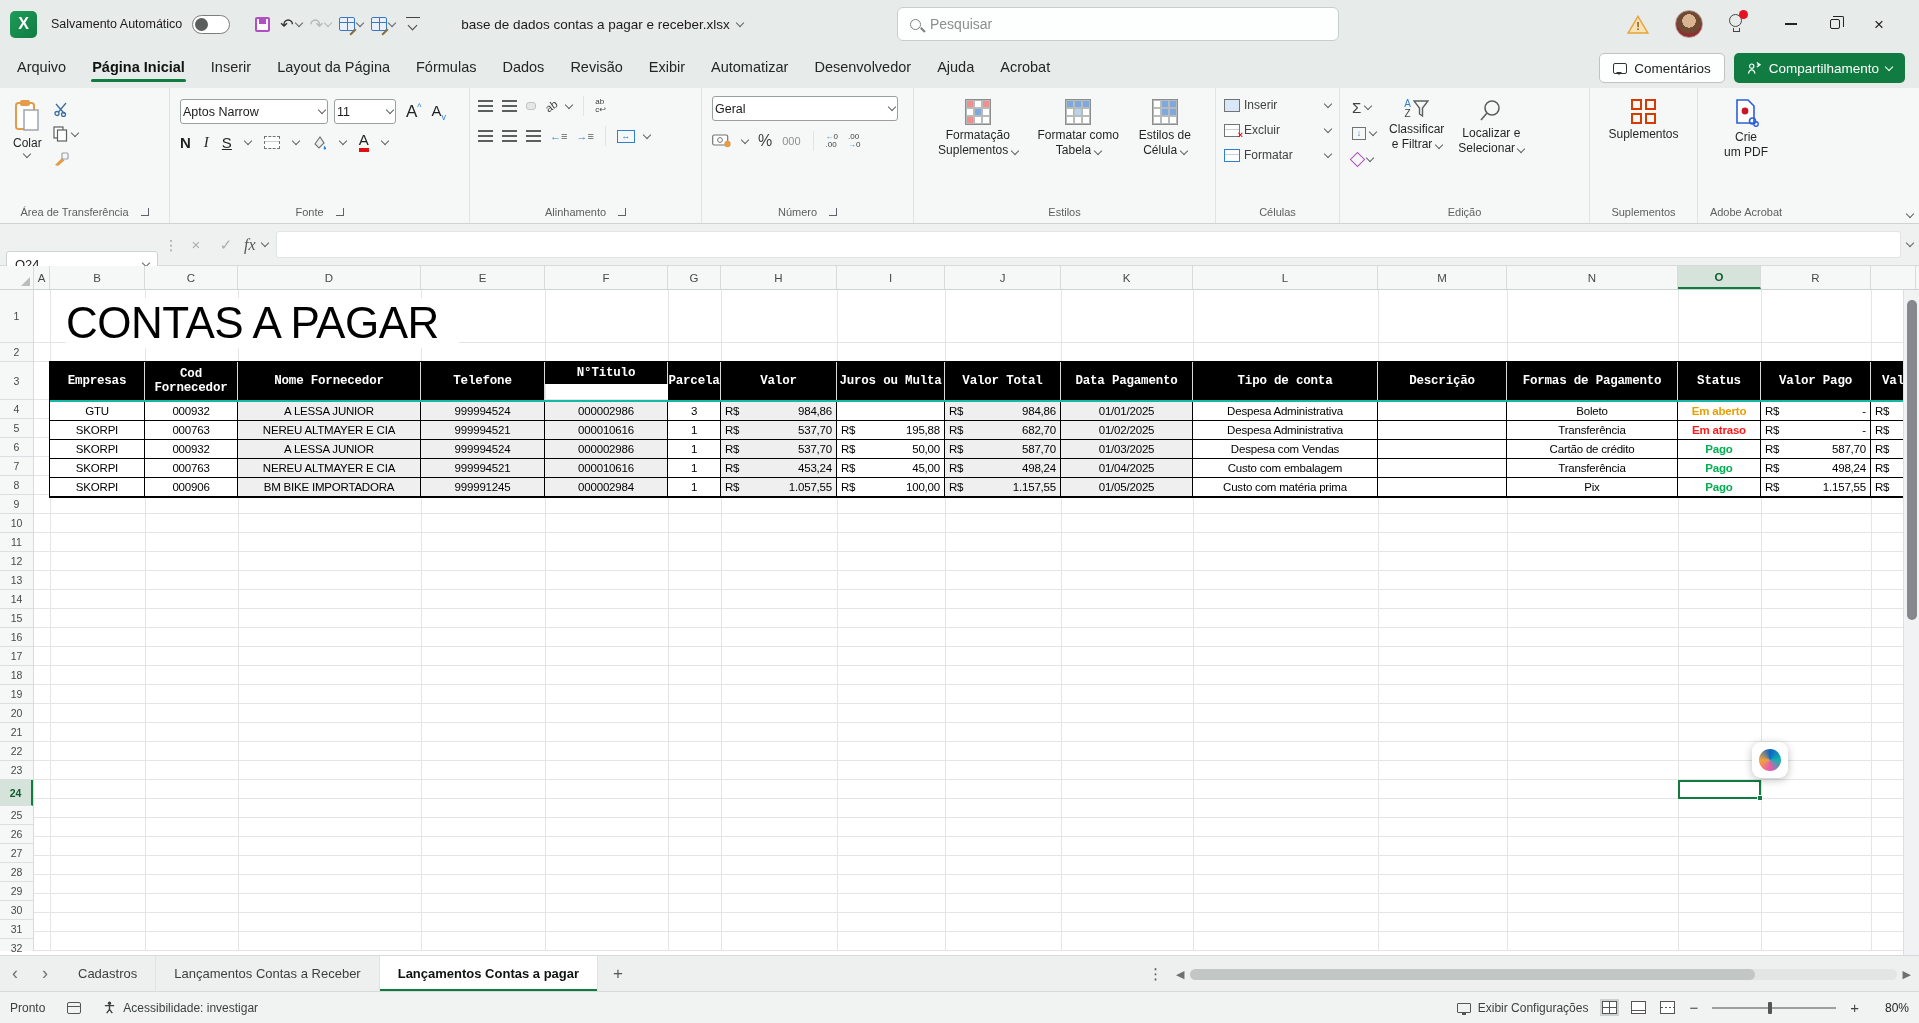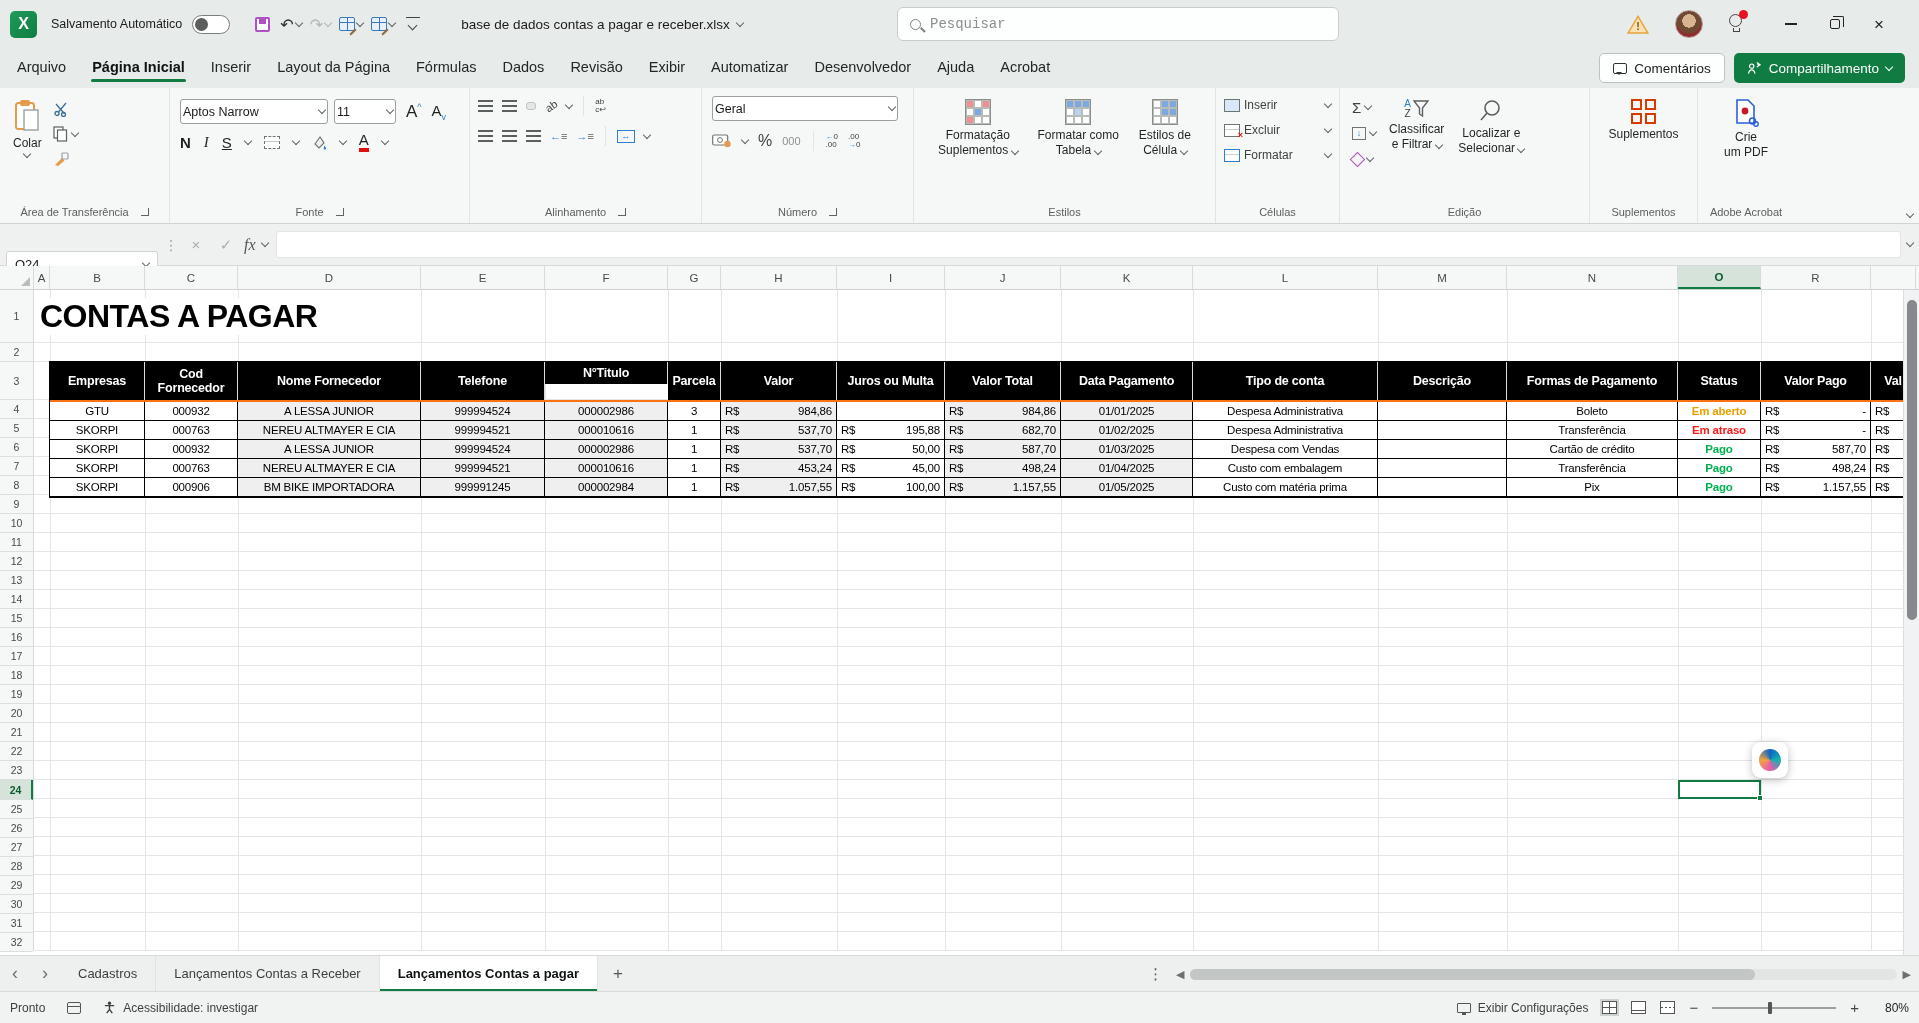--- a/index.html
+++ b/index.html
@@ -24,21 +24,21 @@
   .tblicon{width:16px;height:14px;border:1.5px solid #3b78c3;border-radius:2px;background:
     linear-gradient(#3b78c3 0 0) 0 4px/100% 1px no-repeat,
     linear-gradient(#3b78c3 0 0) 7px 0/1px 100% no-repeat,#e8f1fb;position:relative;}
   .tblicon:after{content:"";position:absolute;right:-3px;bottom:-3px;width:8px;height:2px;background:#8a6d3b;transform:rotate(-45deg);}
   .qat-more{width:14px;height:14px;border-top:1.5px solid #444;position:relative;display:inline-block;}
   .qat-more:after{content:"";position:absolute;left:3px;top:4px;width:6px;height:6px;border-right:1.4px solid #444;border-bottom:1.4px solid #444;transform:rotate(45deg);}
   .filename{display:flex;align-items:center;gap:7px;margin-left:26px;font-size:13.5px;color:#1b1b1b;white-space:nowrap;}
   #searchbox{position:absolute;left:897px;top:7px;width:442px;height:34px;background:#fdfefe;border:1px solid #c9cecc;border-radius:6px;display:flex;align-items:center;padding:0 12px;gap:9px;}
   .mag{width:11px;height:11px;border:1.6px solid #7c8280;border-radius:50%;position:relative;flex:none;}
   .mag:after{content:"";position:absolute;left:9px;top:9px;width:6px;height:1.6px;background:#7c8280;transform:rotate(45deg);}
-  #searchbox input{border:none;outline:none;background:transparent;font-size:14px;color:#333;width:100%;font-family:Liberation Mono, monospace;}
+  #searchbox input{border:none;outline:none;background:transparent;font-size:14px;color:#333;width:100%;font-family:Liberation Sans, sans-serif;}
   #searchbox input::placeholder{color:#8a908e;}
   .tb-right{position:absolute;right:0;top:0;height:48px;display:flex;align-items:center;gap:26px;padding-right:18px;}
   .warn-icon{width:22px;height:19px;}
   .avatar{width:28px;height:28px;border-radius:50%;background:radial-gradient(circle at 50% 38%,#d8b590 0 32%,#6e4a33 33% 60%,#8d2f2f 61% 100%);border:1px solid #b99;}
   .bulb{position:relative;width:14px;height:20px;}
   .bulb .glass{width:13px;height:13px;border:1.5px solid #444;border-radius:50%;}
   .bulb .base{width:7px;height:4px;border-left:1.5px solid #444;border-right:1.5px solid #444;border-bottom:1.5px solid #444;margin:1px auto 0;}
   .bulb .dot{position:absolute;right:-5px;top:-4px;width:9px;height:9px;border-radius:50%;background:#e81123;}
   .winbtns{display:flex;align-items:center;gap:0;}
   .wbtn{width:44px;height:40px;display:flex;align-items:center;justify-content:center;color:#222;}
@@ -101,28 +101,28 @@
   .colh.sel{background:#d6e3da;border-bottom:2px solid #107C41;color:#0d5c2f;font-weight:bold;}
 
   
   #gridarea{position:relative;height:665px;background:#fff;overflow:hidden;}
   #gutter{position:absolute;left:0;top:0;width:34px;background:#f6f7f7;border-right:1px solid #d8dadc;}
   .rnum{border-bottom:1px solid #dcdfe1;display:flex;align-items:center;justify-content:center;font-size:10.5px;color:#454b48;}
   .rnum.sel{background:#d6e3da;border-right:2px solid #107C41;color:#0d5c2f;font-weight:bold;}
   #hlines{position:absolute;left:34px;top:0;right:0;}
   .grow{border-bottom:1px solid #e3e5e7;}
   .vline{position:absolute;top:0;bottom:0;width:1px;background:#e3e5e7;}
-  #sheet-title{position:absolute;left:40px;top:8px;font-size:32px;font-weight:700;letter-spacing:-0.5px;color:#000;background:#fff;padding-right:20px;white-space:nowrap;}
+  #sheet-title{position:absolute;left:66px;top:8px;font-size:44px;font-weight:400;letter-spacing:-0.5px;color:#000;background:#fff;padding-right:20px;white-space:nowrap;}
   #datatable{position:absolute;top:72px;}
   .trow{display:flex;}
   .th{background:#000;color:#fff;font-weight:bold;font-size:12.5px;display:flex;align-items:center;justify-content:center;text-align:center;line-height:1.15;border-right:1px solid #d9d9d9;flex:none;letter-spacing:-0.2px;padding:0 1px;}
   .td{font-size:11.5px;color:#000;display:flex;align-items:center;justify-content:center;border-right:1px solid #000;border-bottom:1px solid #000;flex:none;background:#fff;white-space:nowrap;overflow:hidden;letter-spacing:-0.2px;}
   .td.gray{background:#efefef;}
   .td.money{justify-content:space-between;padding:0 4px;}
-  .thead{border-bottom:2px solid #f97316;}
+  .thead{border-bottom:2px solid #14b8a6;font-family:Liberation Mono, monospace;}
   .tbl-outline{outline:1.5px solid #000;}
   #selcell{position:absolute;border:2px solid #107C41;background:transparent;}
   #selcell .handle{position:absolute;right:-4px;bottom:-4px;width:6px;height:6px;background:#107C41;border:1px solid #fff;}
   #copilot-fab{position:absolute;width:36px;height:36px;background:#fff;border-radius:9px;box-shadow:0 2px 8px rgba(0,0,0,0.25);display:flex;align-items:center;justify-content:center;}
   #copilot-fab .copilot-circle{width:22px;height:22px;}
   #vscroll{position:absolute;right:0;top:0;bottom:0;width:16px;background:#f1f2f3;border-left:1px solid #dcdfe1;}
   #vscroll .thumb{position:absolute;left:3px;width:10px;border-radius:5px;background:#85898d;}
 
   
   #tabbar{height:36px;background:#eef0ef;display:flex;align-items:center;border-top:1px solid #d7dad9;position:relative;}
@@ -642,21 +642,21 @@
         <div class="rnum" style="height: 19px;">14</div>
         <div class="rnum" style="height: 19px;">15</div>
         <div class="rnum" style="height: 19px;">16</div>
         <div class="rnum" style="height: 19px;">17</div>
         <div class="rnum" style="height: 19px;">18</div>
         <div class="rnum" style="height: 19px;">19</div>
         <div class="rnum" style="height: 19px;">20</div>
         <div class="rnum" style="height: 19px;">21</div>
         <div class="rnum" style="height: 19px;">22</div>
         <div class="rnum" style="height: 19px;">23</div>
-        <div class="rnum sel" style="height: 20px;">24</div>
+        <div class="rnum sel" style="height: 26px;">24</div>
         <div class="rnum" style="height: 19px;">25</div>
         <div class="rnum" style="height: 19px;">26</div>
         <div class="rnum" style="height: 19px;">27</div>
         <div class="rnum" style="height: 19px;">28</div>
         <div class="rnum" style="height: 19px;">29</div>
         <div class="rnum" style="height: 19px;">30</div>
         <div class="rnum" style="height: 19px;">31</div>
         <div class="rnum" style="height: 19px;">32</div>
       </div>
     <div id="sheet-title">CONTAS A PAGAR</div>

